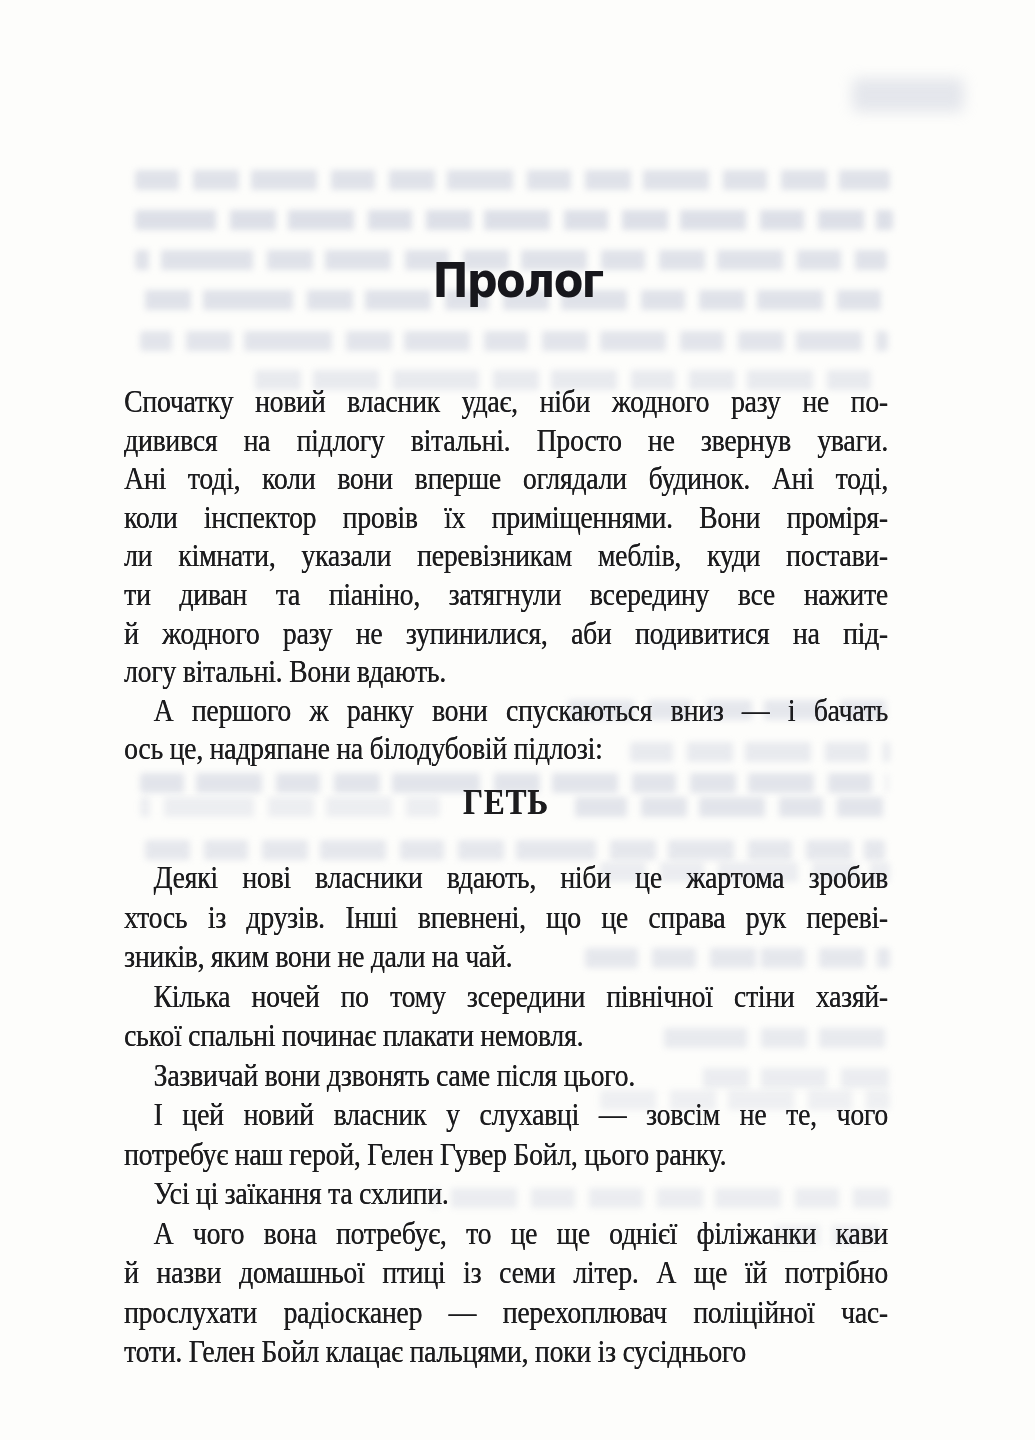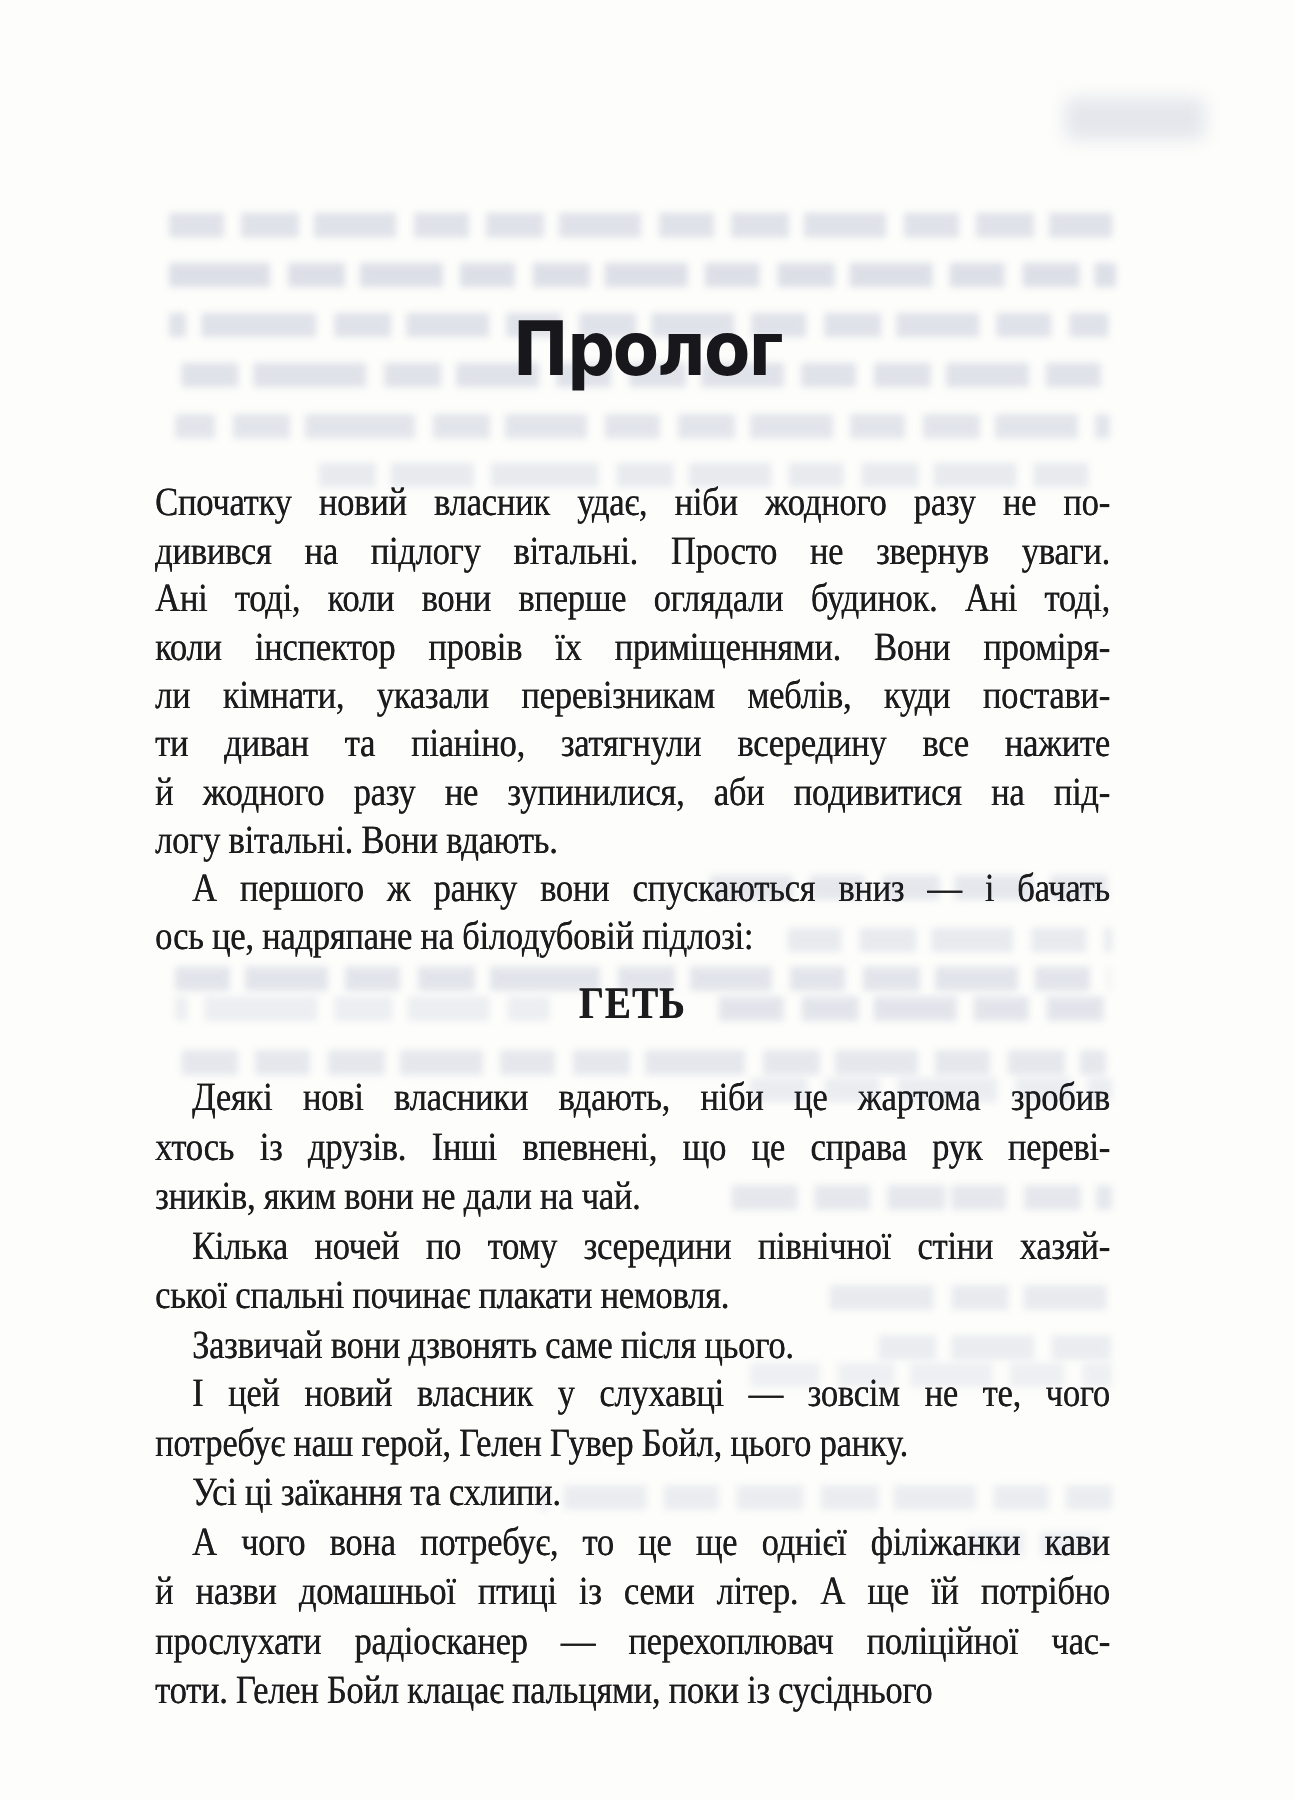--- a/index.html
+++ b/index.html
@@ -31,21 +31,21 @@
   .ghost-pagenum{
     position:absolute;top:78px;left:852px;width:112px;height:34px;
     background:var(--bleed);opacity:.42;border-radius:5px;filter:blur(7px);
   }
   .content{position:absolute;inset:0;z-index:1;}
   .chapter-title{
     position:absolute;top:240px;left:0;width:100%;height:80px;line-height:80px;
     text-align:center;
     font-family:"DejaVu Sans", sans-serif;
     font-weight:bold;
-    font-size:60px;
+    font-size:48px;
     letter-spacing:-2px;
     color:var(--title-ink);
   }
   .chapter-title .squeeze{display:inline-block;transform:scaleX(.9);}
   .textblock{
     position:absolute;left:124px;top:382px;width:880px;
     transform:scaleX(.868);transform-origin:0 0;
     font-size:32px;color:var(--ink);letter-spacing:-.3px;
   }
   .line{

